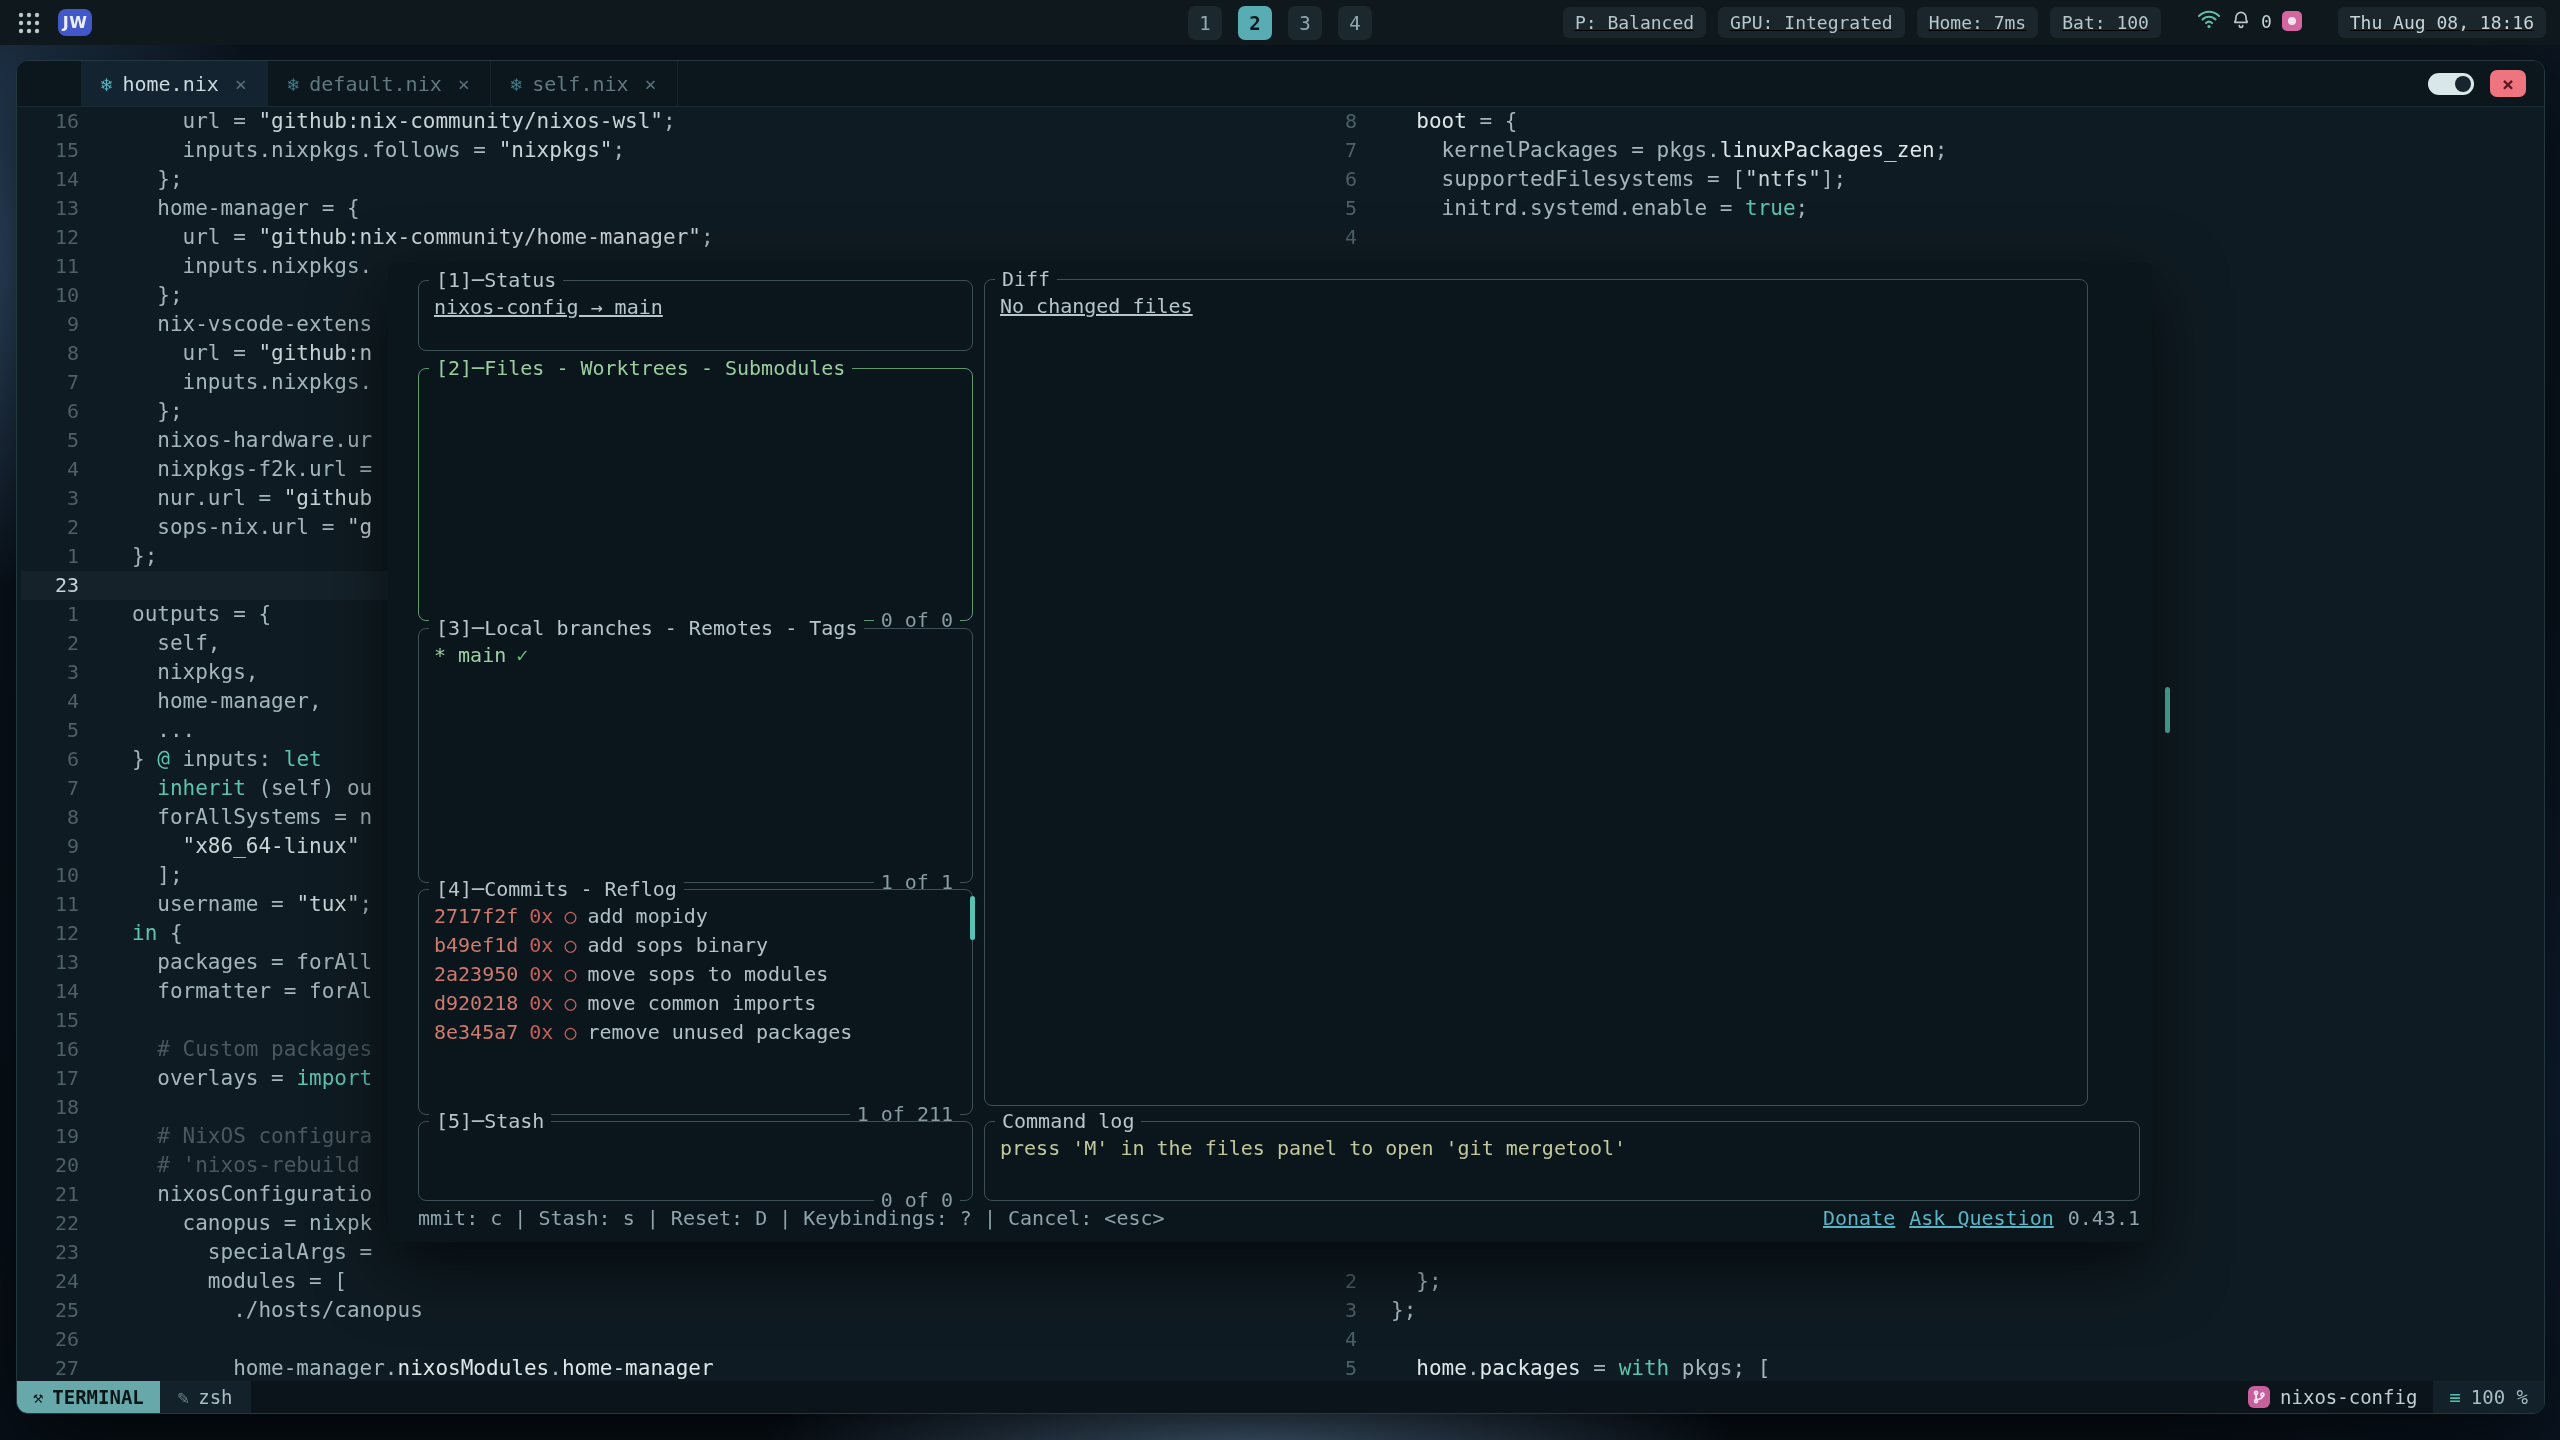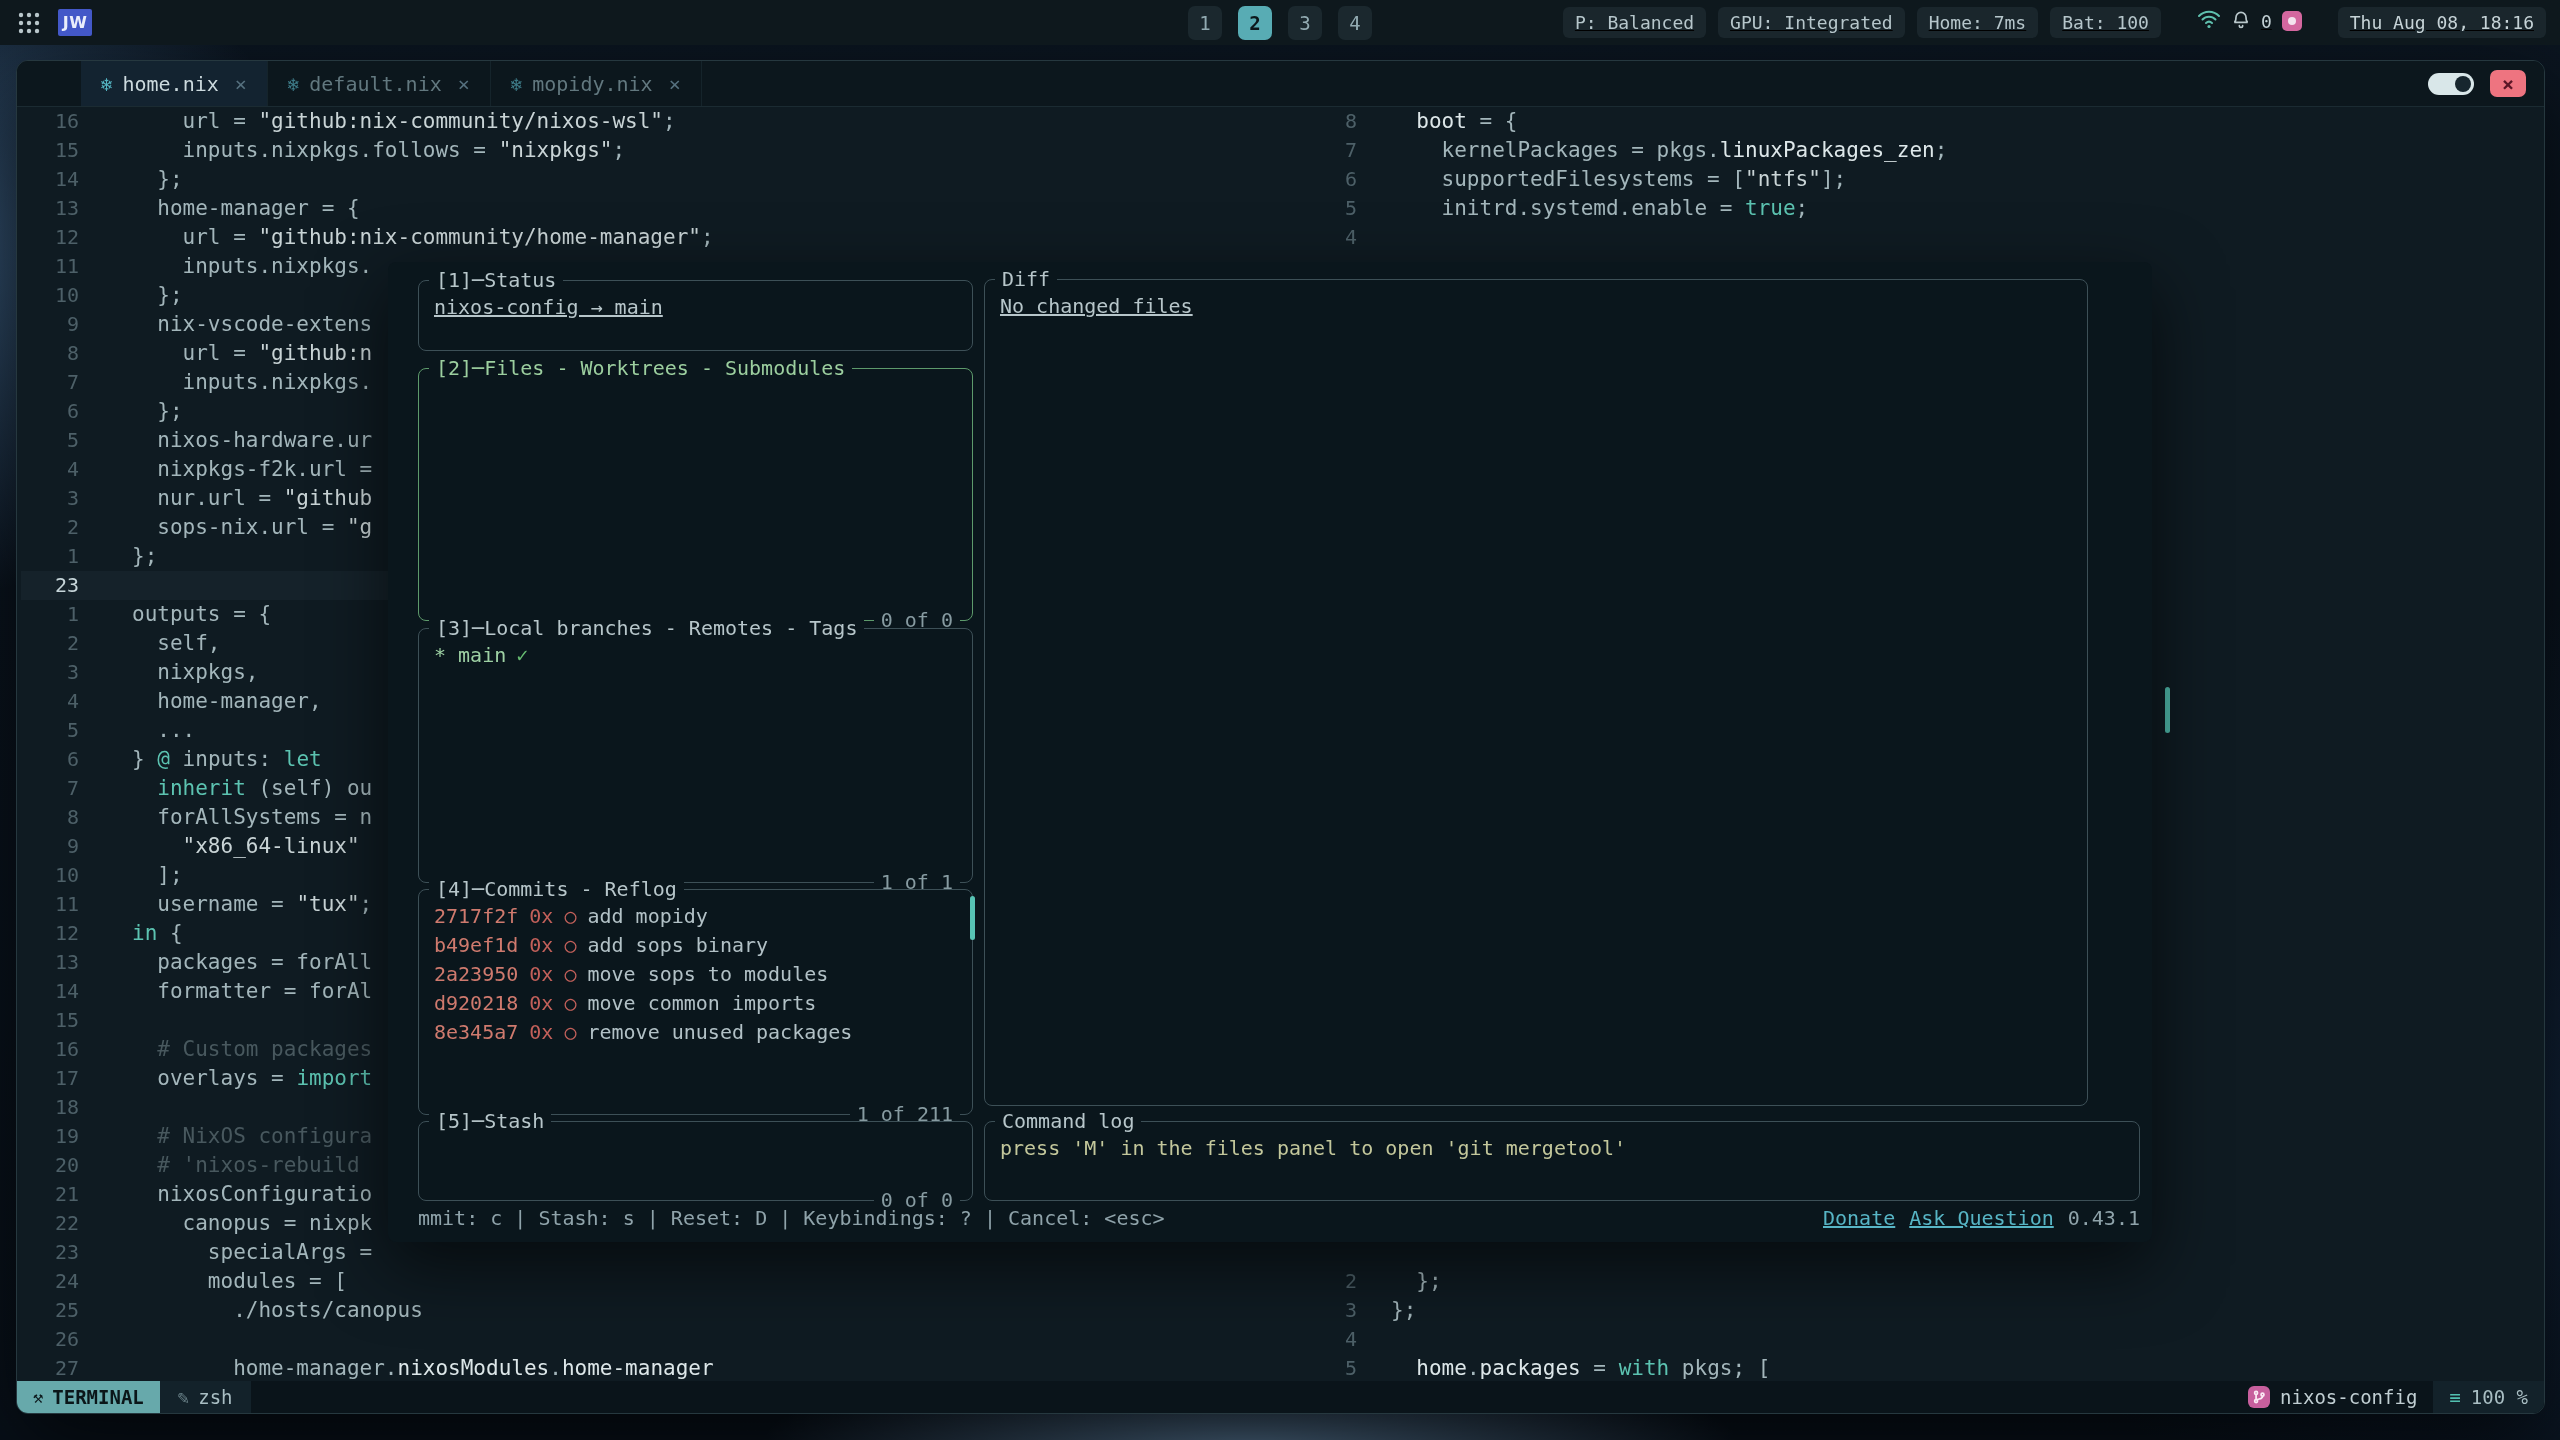--- a/index.html
+++ b/index.html
@@ -9,21 +9,21 @@
     background:
       radial-gradient(600px 500px at -100px 250px, rgba(110,170,230,.45), transparent 70%),
       radial-gradient(700px 160px at 1250px 1450px, rgba(150,200,245,.5), transparent 70%),
       radial-gradient(900px 700px at 2600px 1100px, rgba(30,60,100,.35), transparent 70%),
       linear-gradient(180deg,#0b1520,#081019);
   }
   
   .topbar{position:absolute;left:0;top:0;width:2560px;height:45px;background:#0e181d;
     display:flex;align-items:center;gap:14px;padding:0 14px;box-sizing:border-box;z-index:5;}
   .apps{width:30px;height:30px;display:flex;align-items:center;justify-content:center;}
-  .logo{width:34px;height:27px;border-radius:2px;background:#4358c8;color:#eaeefb;
+  .logo{width:34px;height:27px;border-radius:8px;background:#4358c8;color:#eaeefb;
     font:bold 16px "DejaVu Sans",sans-serif;display:flex;align-items:center;justify-content:center;letter-spacing:.5px;}
   .workspaces{position:absolute;left:50%;top:50%;transform:translate(-50%,-50%);display:flex;gap:16px;}
   .ws{width:34px;height:34px;border-radius:7px;background:#1b282e;color:#92aab1;font-size:19px;
     display:flex;align-items:center;justify-content:center;}
   .ws.active{background:#58acb4;color:#0c181c;font-weight:bold;}
   .topbar-right{margin-left:auto;display:flex;align-items:flex-start;gap:30px;text-decoration:underline;}
   .pills{display:flex;gap:12px;}
   .pill{background:#1a262c;border-radius:6px;padding:5px 12px;font-size:18px;color:#b6c6cb;white-space:nowrap;}
   .clock{color:#c6d3d7;}
   .tray{display:flex;align-items:center;gap:10px;padding:0 6px;}
@@ -167,21 +167,21 @@
           <span>home.nix</span>
           <span class="x">×</span>
         </div>
         <div class="tab">
           <span class="nix">❄</span>
           <span>default.nix</span>
           <span class="x">×</span>
         </div>
         <div class="tab">
           <span class="nix">❄</span>
-          <span>mopidy.nix</span>
+          <span>self.nix</span>
           <span class="x">×</span>
         </div>
       </div>
     <div class="controls">
       <div class="toggle"></div>
       <div class="close-btn">×</div>
     </div>
   </div>
 
   <div class="editor">

